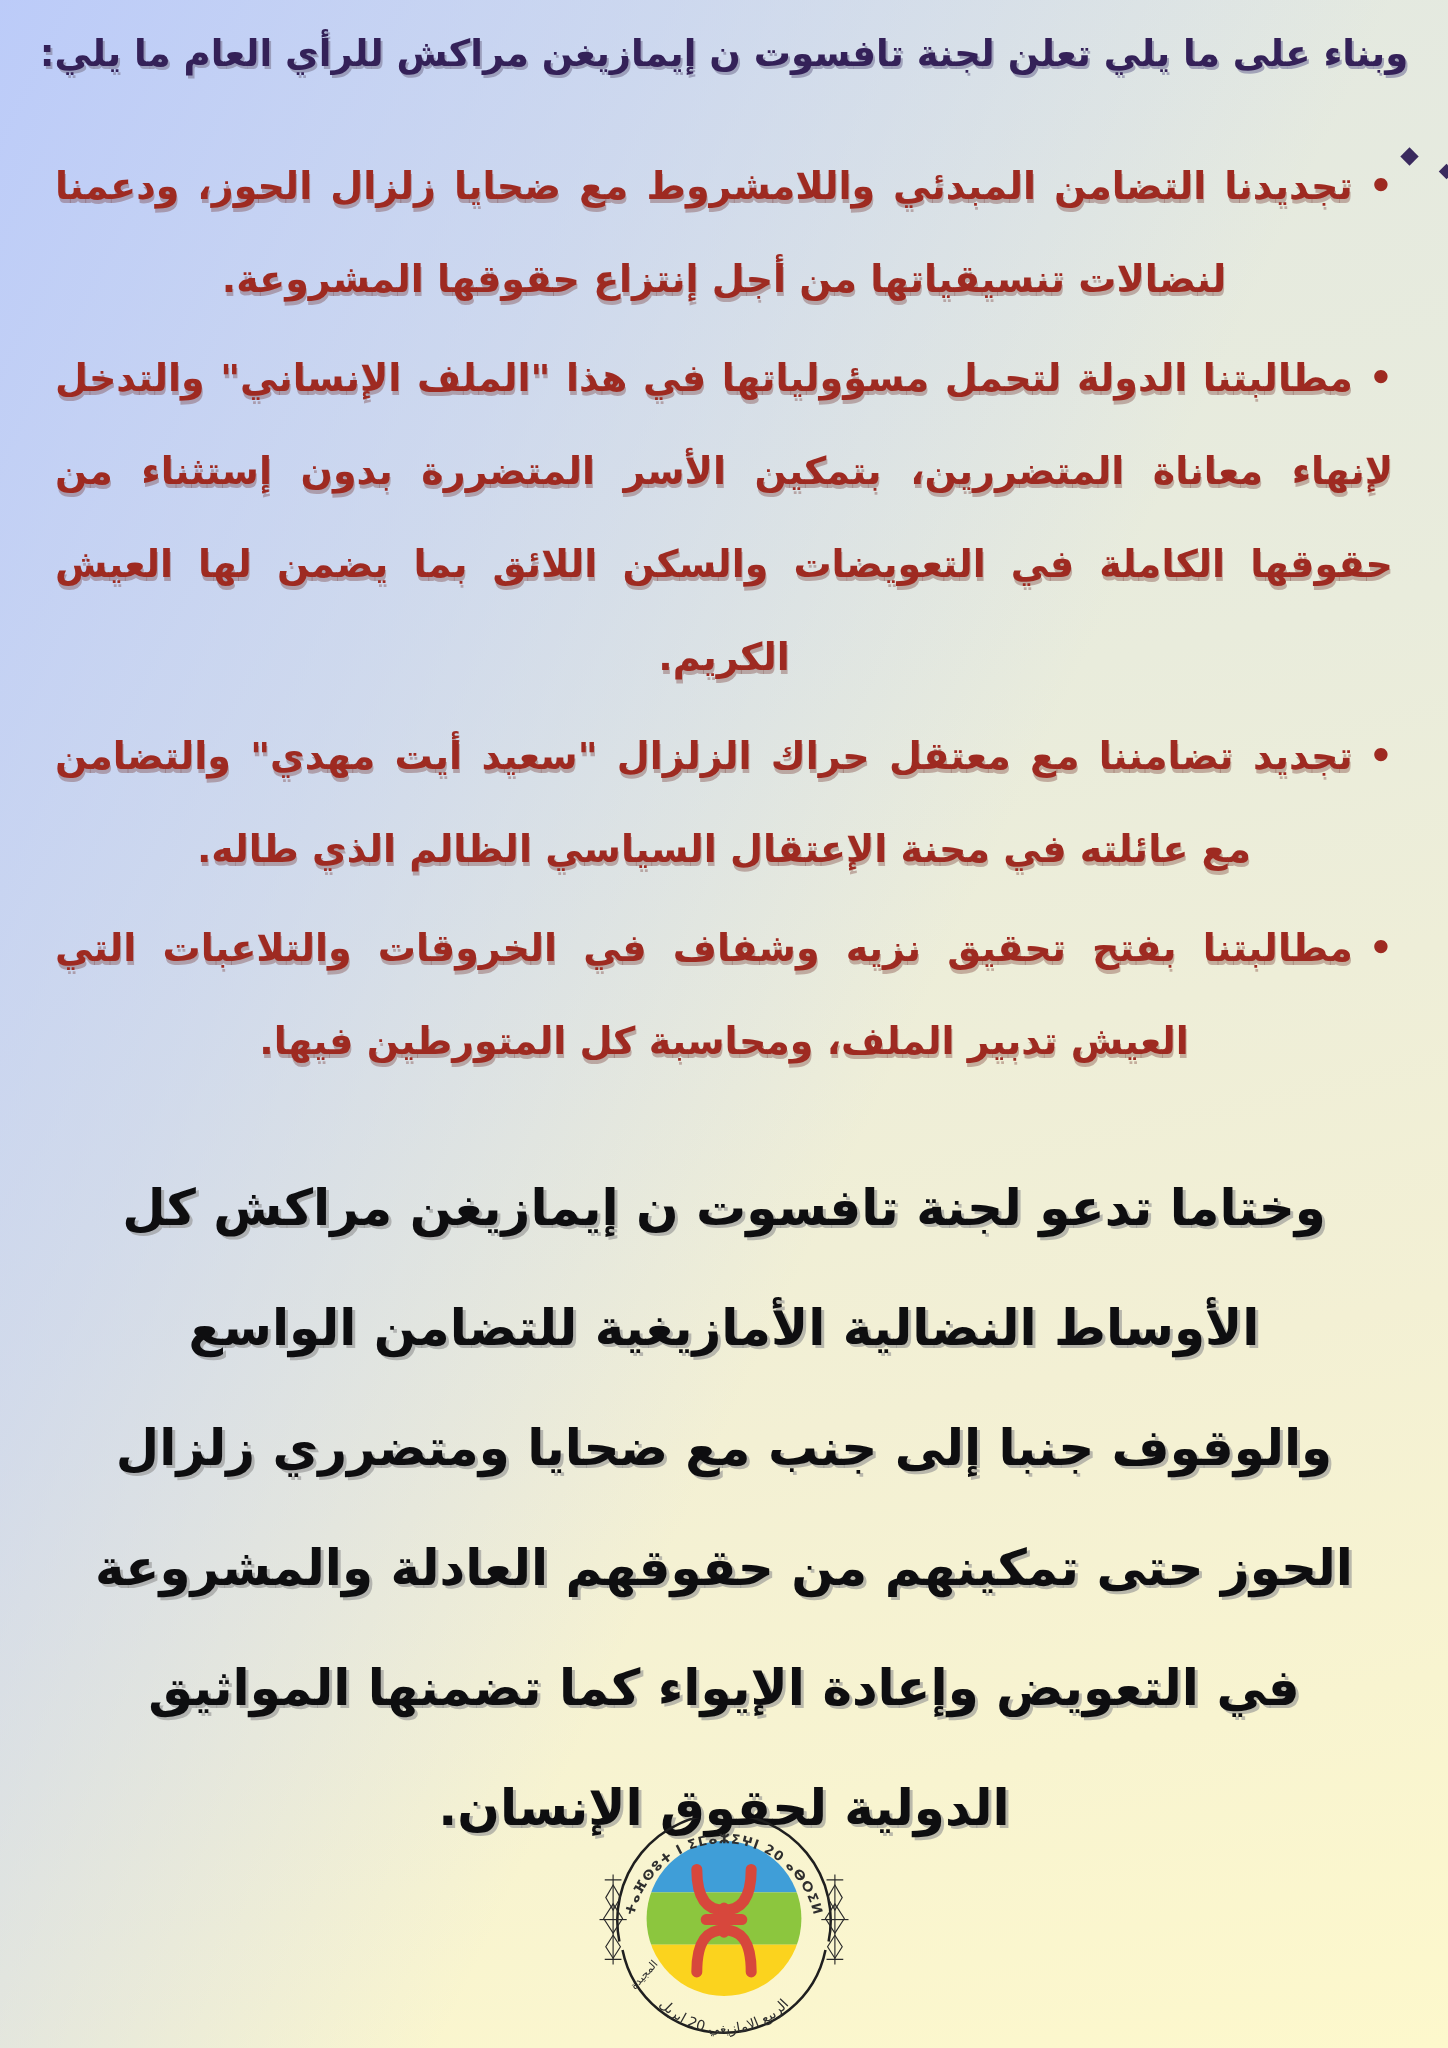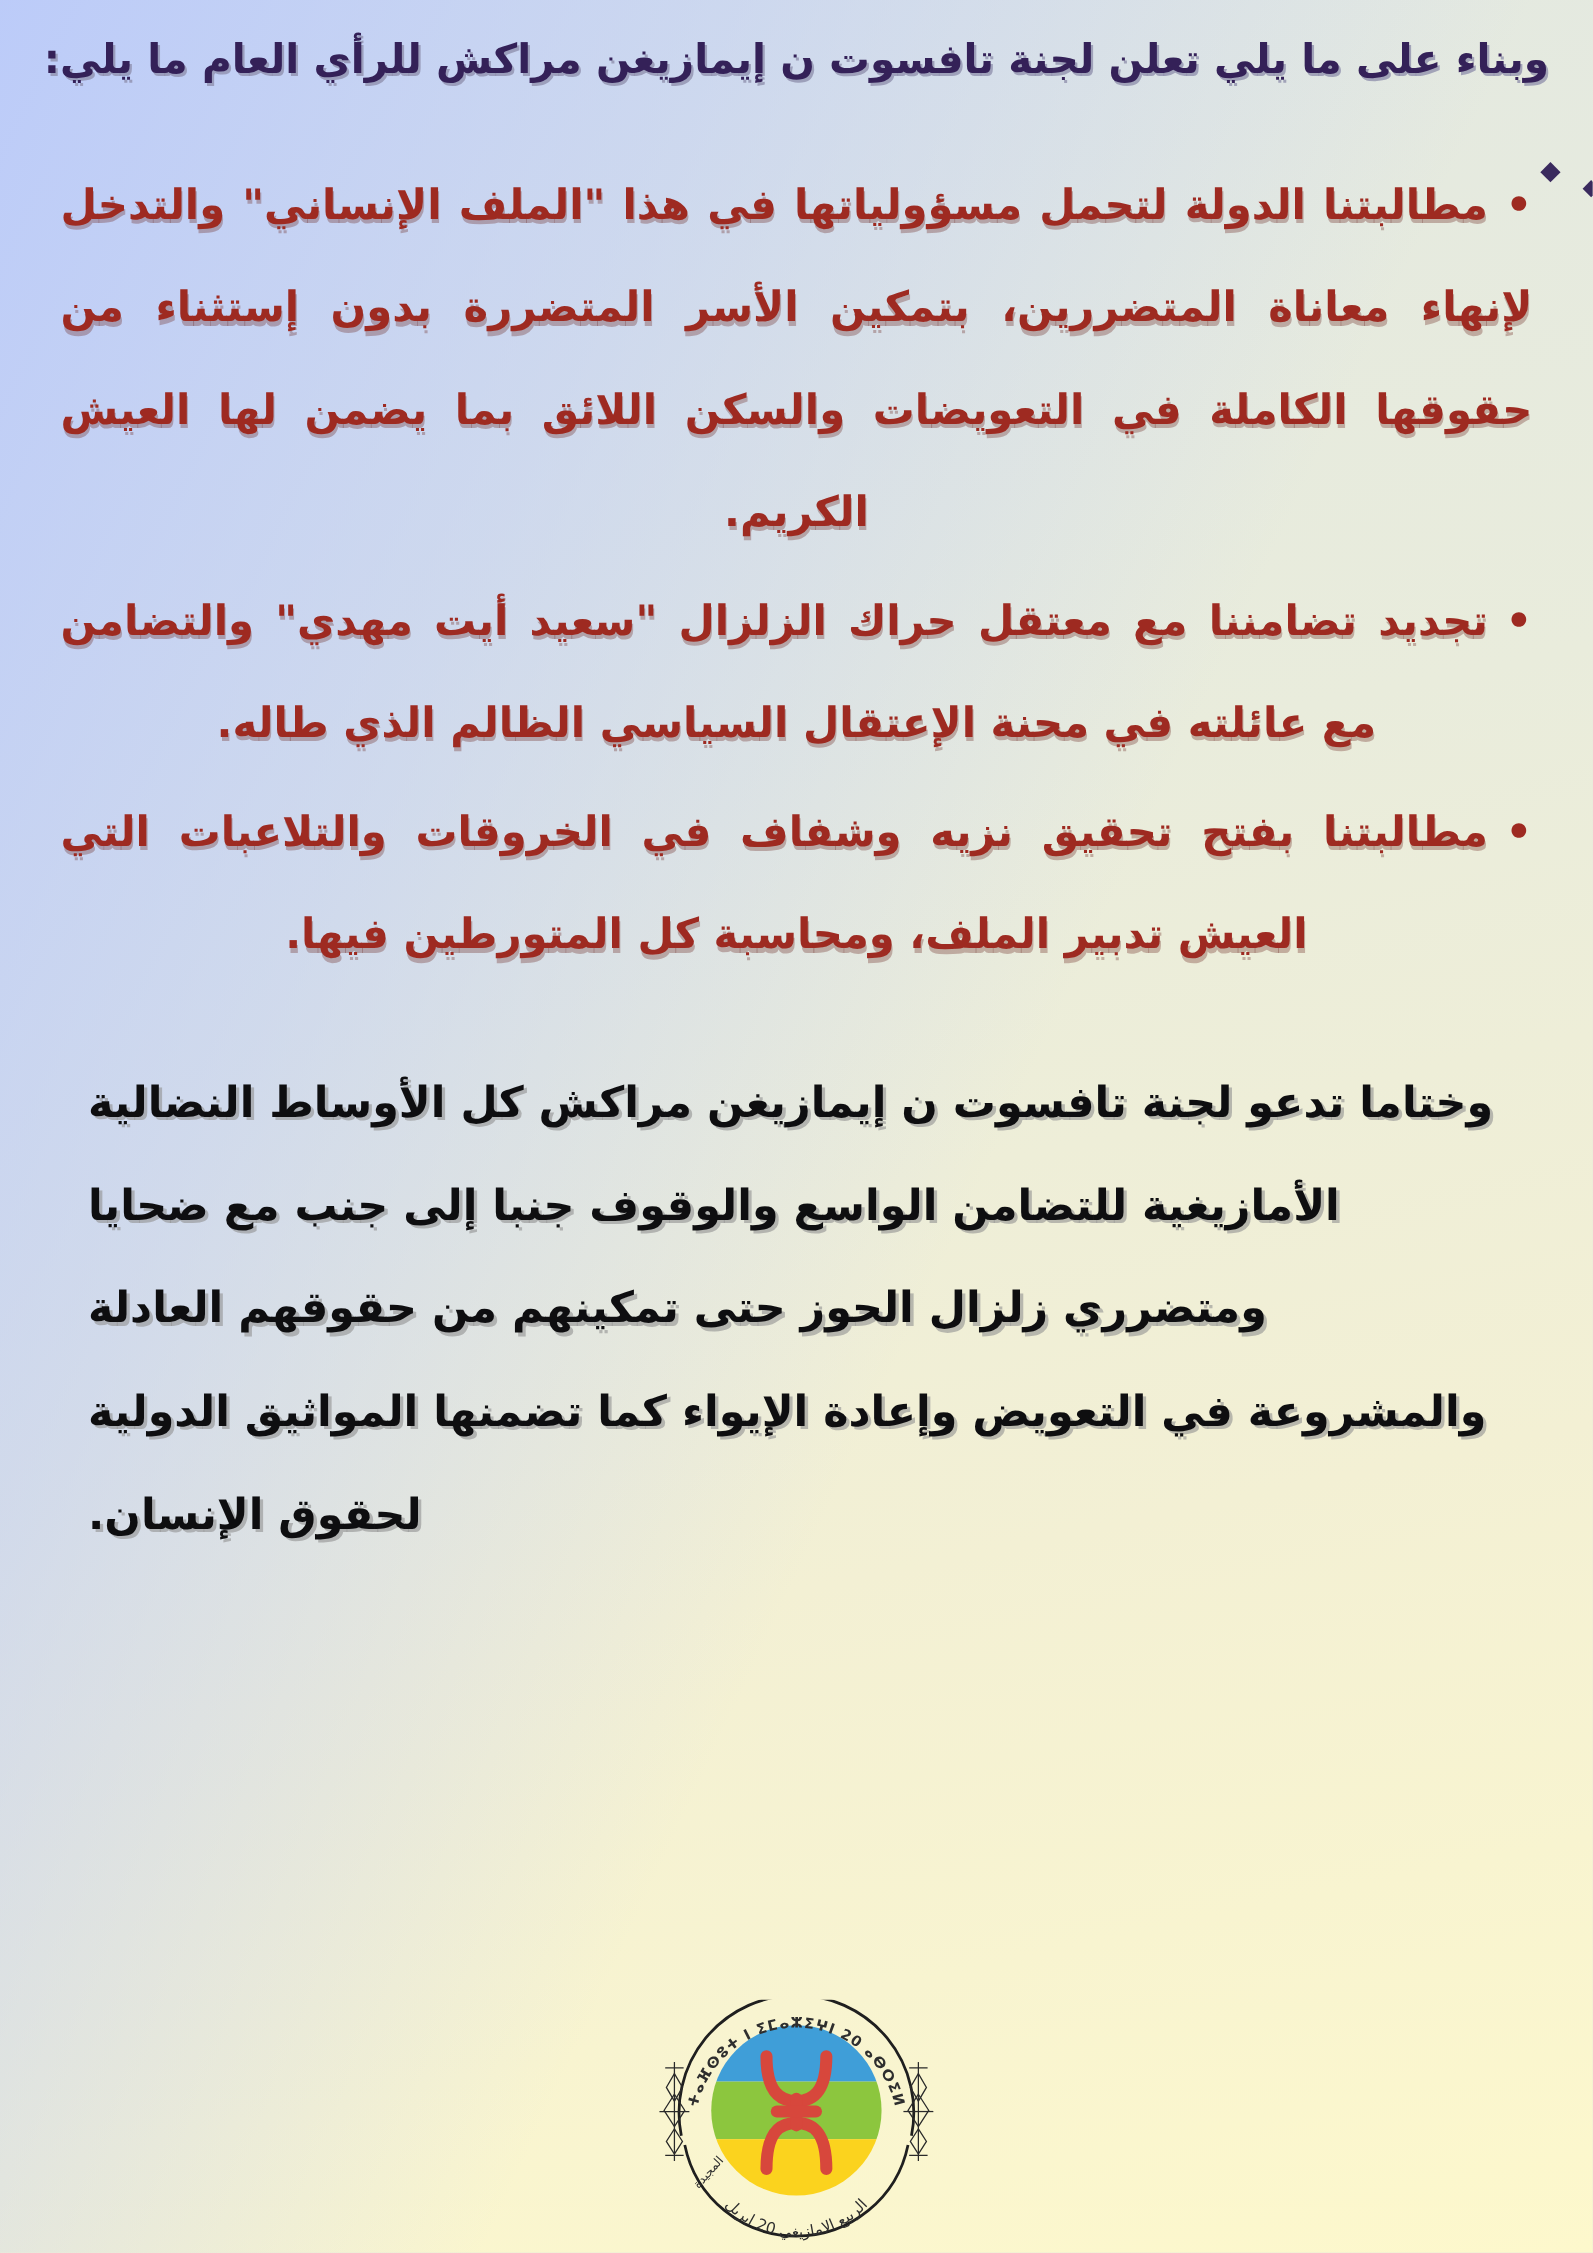--- a/index.html
+++ b/index.html
@@ -42,25 +42,25 @@
     text-shadow:1px 4px 0 rgba(105,38,32,0.32);
     margin:0 0 6px 0;
   }
   .bullets .mk{
     display:inline-block;
     margin-inline-end:16px;
     text-shadow:none;
   }
   .closing{
     margin:60px 80px 0 80px;
-    font-size:39px;
+    font-size:50px;
     font-weight:bold;
     line-height:2.4;
     color:#0e0e10;
-    text-align:left;
+    text-align:center;
     text-shadow:3px 3px 0 rgba(145,145,145,0.6);
   }
   .logo-wrap{
     position:absolute;
     bottom:4px;
     left:50%;
     transform:translateX(-50%);
   }
   .speck{
     position:absolute;
@@ -78,20 +78,23 @@
 <body>
 
 <div class="page">
 
   <div class="speck s1"></div>
   <div class="speck s2"></div>
 
   <p class="header">وبناء على ما يلي تعلن لجنة تافسوت ن إيمازيغن مراكش للرأي العام ما يلي:</p>
 
   <ul class="bullets">
+    <li>
+      <span class="mk">•</span><span>تجديدنا التضامن المبدئي واللامشروط مع ضحايا زلزال الحوز، ودعمنا لنضالات تنسيقياتها من أجل إنتزاع حقوقها المشروعة.</span>
+    </li>
     <li>
       <span class="mk">•</span><span>مطالبتنا الدولة لتحمل مسؤولياتها في هذا "الملف الإنساني" والتدخل لإنهاء معاناة المتضررين، بتمكين الأسر المتضررة بدون إستثناء من حقوقها الكاملة في التعويضات والسكن اللائق بما يضمن لها العيش الكريم.</span>
     </li>
     <li>
       <span class="mk">•</span><span>تجديد تضامننا مع معتقل حراك الزلزال "سعيد أيت مهدي" والتضامن مع عائلته في محنة الإعتقال السياسي الظالم الذي طاله.</span>
     </li>
     <li>
       <span class="mk">•</span><span>مطالبتنا بفتح تحقيق نزيه وشفاف في الخروقات والتلاعبات التي العيش تدبير الملف، ومحاسبة كل المتورطين فيها.</span>
     </li>
   </ul>

